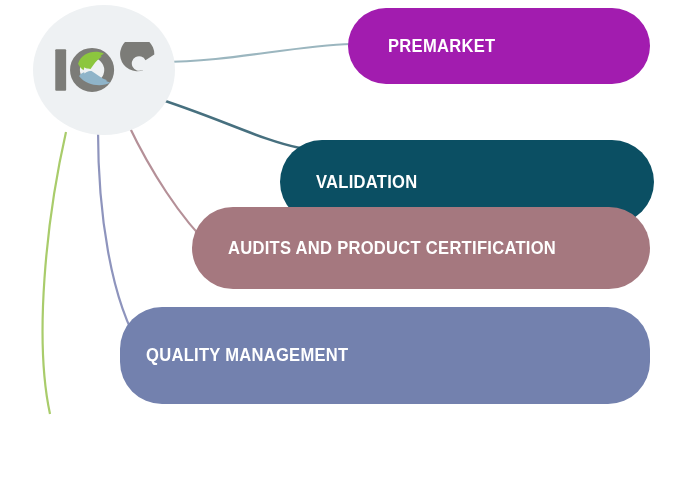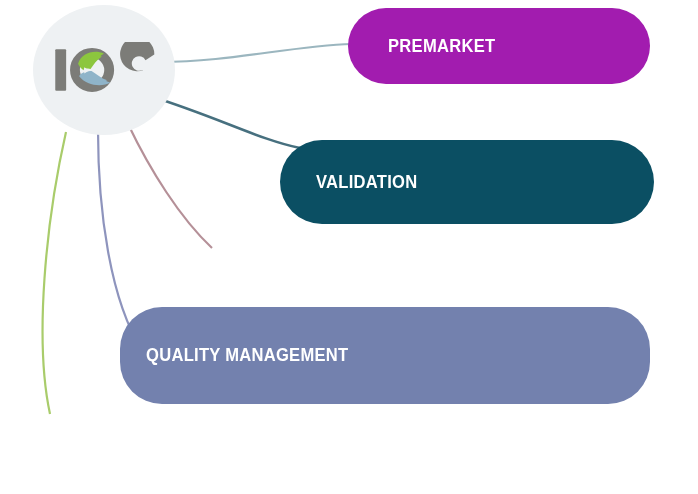--- a/index.html
+++ b/index.html
@@ -123,20 +123,23 @@
   </div>
 
   <div class="pill" id="pill-premarket" style="background: #a21caf;">
     <span class="pill-label">PREMARKET</span>
   </div>
 
   <div class="pill" id="pill-validation" style="background: rgb(11, 79, 99);">
     <span class="pill-label">VALIDATION</span>
   </div>
 
+  <div class="pill" id="pill-audits" style="background: rgb(165, 120, 127);">
+    <span class="pill-label">AUDITS AND PRODUCT CERTIFICATION</span>
+  </div>
 
   <div class="pill" id="pill-quality" style="background: rgb(115, 129, 174);">
     <span class="pill-label">QUALITY MANAGEMENT</span>
   </div>
 
   <div class="pill" id="pill-postmarket">
     <span class="pill-label">POSTMARKET</span>
   </div>
 
 </div>

